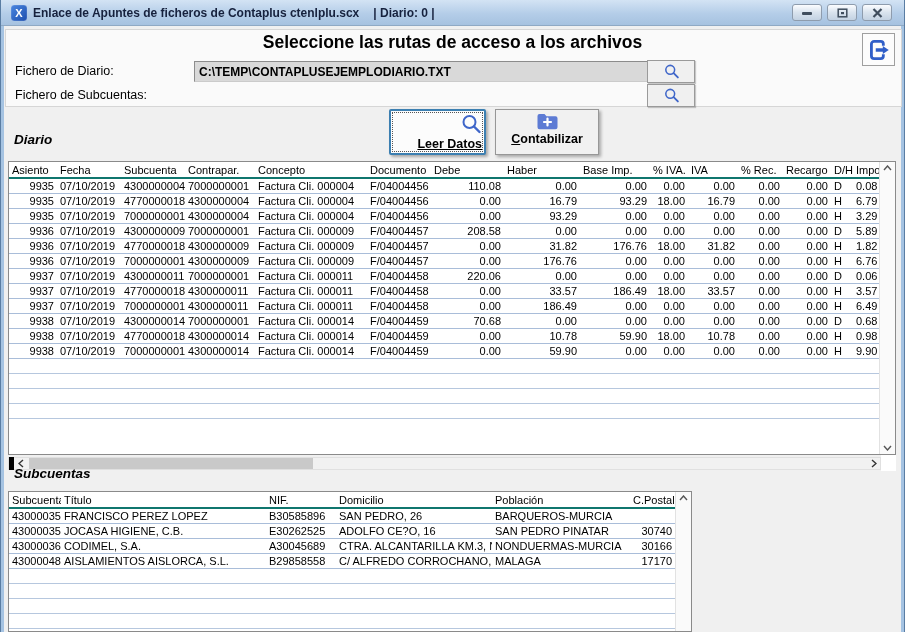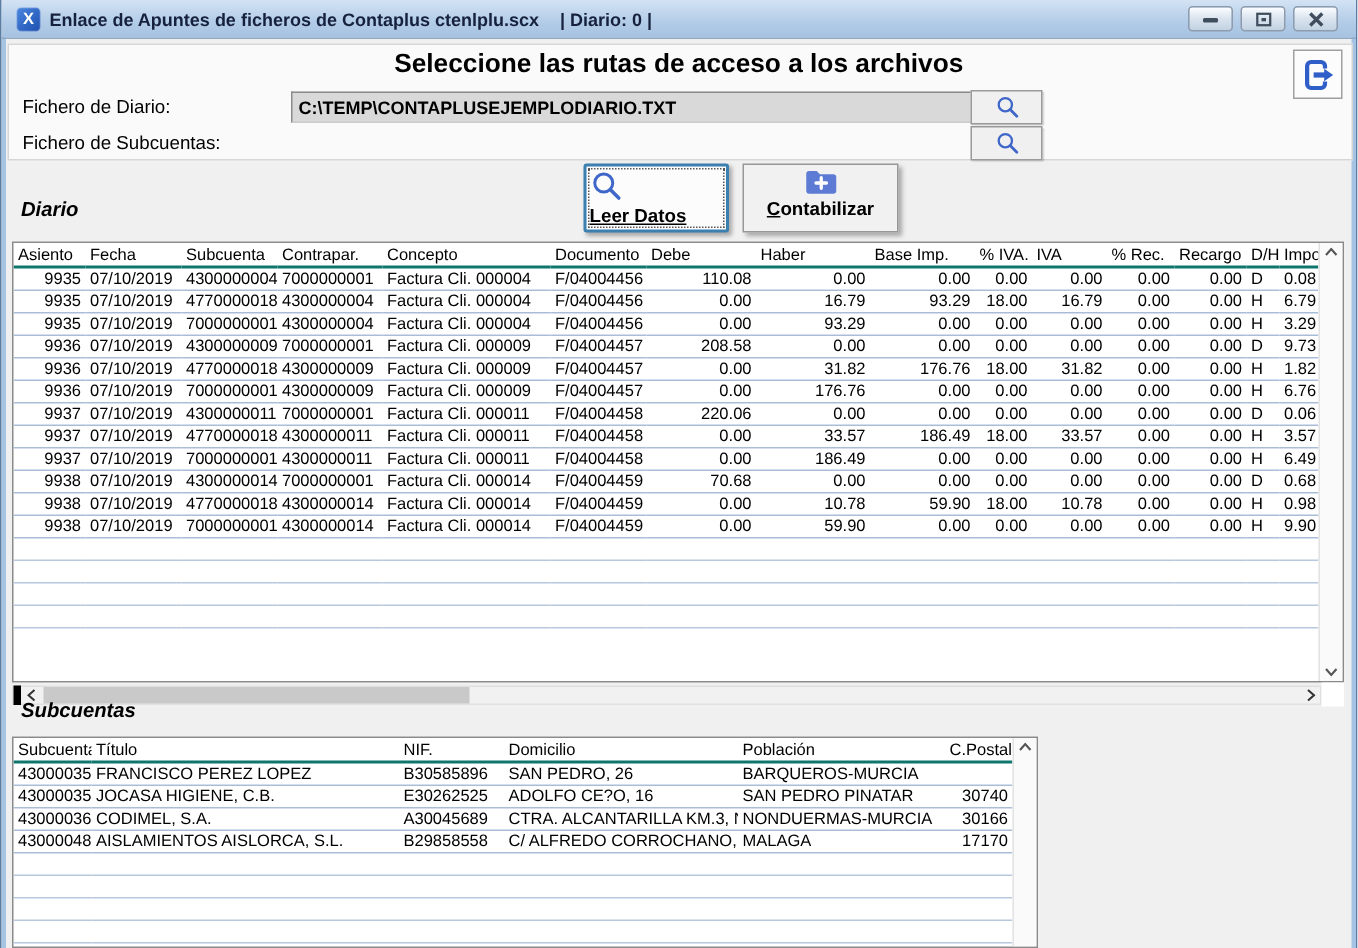--- a/index.html
+++ b/index.html
@@ -39,21 +39,21 @@
   .path-input{
     position:absolute;left:152px;width:489px;height:21px;background:#d9d9d9;
     border:1px solid #8c8c8c;border-bottom-color:#cbcbcb;border-right-color:#cbcbcb;
     font-family:"Liberation Sans",sans-serif;font-size:12px;font-weight:bold;color:#000;padding:0 4px;margin-left:41px;
   }
   .btn-search{position:absolute;left:646px;width:48px;height:23px;background:#f0f0f0;border:1px solid #9a9a9a;padding:0;display:flex;align-items:center;justify-content:center;box-shadow:1px 1px 1px rgba(0,0,0,.2);}
   
   .btn-leer{
     position:absolute;left:388px;top:109px;width:97px;height:46px;background:#fcfcfc;
     border:2px solid #3c7fb1;border-radius:2px;box-shadow:2px 2px 3px rgba(0,0,0,.3);
-    display:flex;flex-direction:column;align-items:flex-start;justify-content:center;padding:2px;
+    display:flex;flex-direction:column;align-items:flex-end;justify-content:center;padding:2px;
   }
   .btn-leer::after{content:"";position:absolute;inset:1px;border:1px dotted #555;pointer-events:none;}
   .btn-cont{
     position:absolute;left:494px;top:109px;width:104px;height:46px;background:#f1f1f1;
     border:1px solid #979797;box-shadow:2px 2px 3px rgba(0,0,0,.3);
     display:flex;flex-direction:column;align-items:center;justify-content:flex-start;padding:2px;
   }
   .btn-label{font-size:12.5px;font-weight:bold;color:#000;margin-top:2px;}
   .u{text-decoration:underline;}
   
@@ -254,21 +254,21 @@
             <td>Factura Cli. 000009</td>
             <td>F/04004457</td>
             <td>208.58</td>
             <td>0.00</td>
             <td>0.00</td>
             <td>0.00</td>
             <td>0.00</td>
             <td>0.00</td>
             <td>0.00</td>
             <td>D</td>
-            <td>9.73</td>
+            <td>5.89</td>
           </tr>
           <tr>
             <td>9936</td>
             <td>07/10/2019</td>
             <td>4770000018</td>
             <td>4300000009</td>
             <td>Factura Cli. 000009</td>
             <td>F/04004457</td>
             <td>0.00</td>
             <td>31.82</td>

